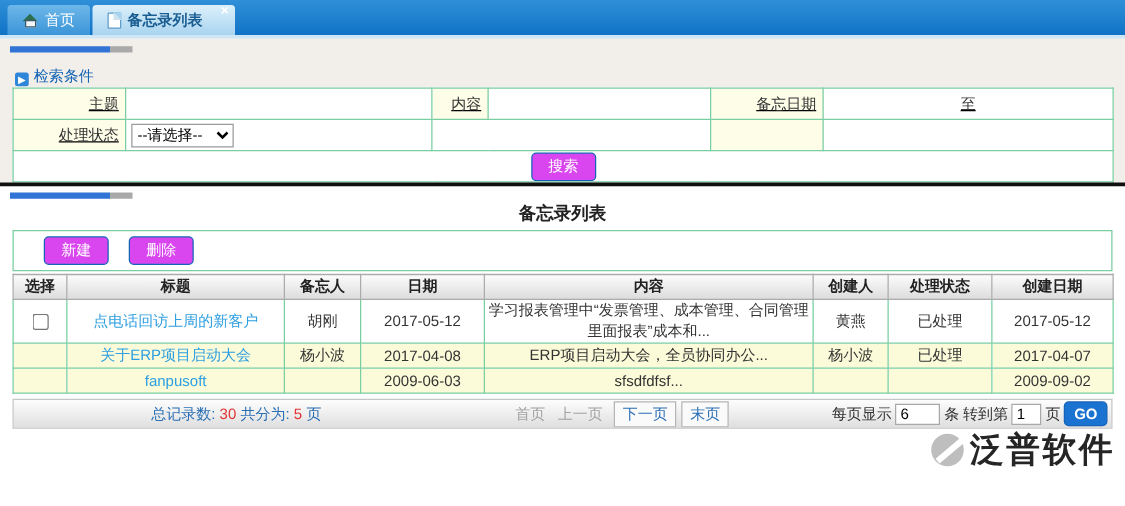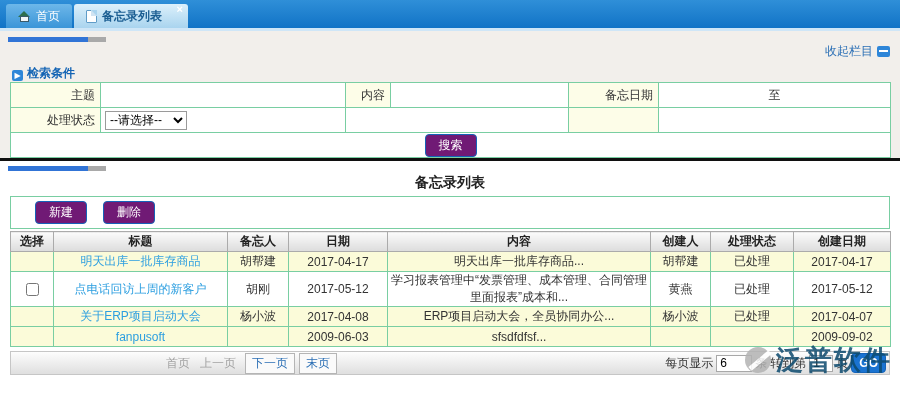--- a/index.html
+++ b/index.html
@@ -22,32 +22,32 @@
 
   
   .upper { background:#f2efeb; padding-top:6px; }
   .minibar { margin-left:8px; width:98px; height:5px; display:flex; }
   .minibar .b { width:80px; background:#3174d6; }
   .minibar .g { width:18px; background:#a9a9a9; }
   .collapse-row { text-align:right; padding:1px 10px 0 0; height:17px; color:#2b6fb5; }
   .collapse-row .lbl { cursor:pointer; vertical-align:middle; }
   .panel-ico { display:inline-block; width:13px; height:11px; background:#2e86d8; border-radius:2px; vertical-align:middle; margin-left:4px; position:relative; cursor:pointer; }
   .panel-ico:before { content:""; position:absolute; left:2px; right:2px; top:4px; height:2px; background:#fff; }
-  .search-title { margin:6px 0 2px 12px; color:#1464b4; font-weight:bold; height:15px; }
+  .search-title { margin:11px 0 2px 12px; color:#1464b4; font-weight:normal; height:15px; }
   .arrow-ico { display:inline-block; width:11px; height:11px; background:#2e86d8; border-radius:2px; color:#fff; font-size:8px; line-height:11px; text-align:center; vertical-align:-1px; margin-right:4px; }
-  table.search { width:880px; margin:0 10px; border-collapse:collapse; table-layout:fixed; background:#fff; }
+  table.search { width:880px; margin:0 10px; border-collapse:collapse; table-layout:fixed; background:#fff;text-decoration:underline; }
   table.search td { border:1px solid #79cea2; height:25px; overflow:hidden; }
   td.flabel { background:#fdfde8; text-align:right; padding-right:5px; color:#333; }
   td.finput input { width:100%; height:20px; border:none; background:transparent; outline:none; font-size:12px; }
   .date-cell { display:flex; align-items:center; }
   .date-cell input { flex:1; border:none; background:transparent; outline:none; min-width:10px; }
   .date-cell .to { color:#333; padding:0 4px; }
   select.status { margin-left:4px; width:82px; height:19px; border:1px solid #9a9a9a; font-size:12px; background:#fff; }
   .btn-row { text-align:center; height:23px; }
-  .btn-blue { display:inline-block; background:#701a75; color:#fff; border:1px solid #1563b8; border-radius:4px; padding:2px 13px; font-size:12px; cursor:pointer; }
+  .btn-blue { display:inline-block; background:#d946ef; color:#fff; border:1px solid #1563b8; border-radius:4px; padding:2px 13px; font-size:12px; cursor:pointer; }
   .blackline { height:3px; background:#101010; }
 
   
   .lower { background:#fff; }
   .lower .minibar { margin-top:5px; }
   .list-title { text-align:center; font-weight:bold; font-size:14px; color:#222; padding:3px 0 4px; }
   .toolbar { width:880px; margin:0 10px; border:1px solid #79cea2; padding:4px 0 4px 24px; display:flex; gap:16px; }
   table.grid { width:880px; margin:2px 10px 0; border-collapse:collapse; table-layout:fixed;border-radius:32px; }
   table.grid th { background:linear-gradient(#fbfbfb,#dcdcdc); border:1px solid #ababab; height:20px; font-size:12px; color:#222; font-weight:bold; }
   table.grid td { border:1px solid #79cea2; height:20px; text-align:center; color:#333; padding:0 2px; overflow:hidden; }
@@ -65,21 +65,21 @@
   .pagesize { margin-left:auto; margin-right:3px; display:flex; align-items:center; gap:3px; color:#333; white-space:nowrap; }
   .pagesize input { width:36px; height:17px; border:1px solid #a8a8a8; font-size:12px; padding-left:3px; }
   .pagesize input.goto { width:24px; }
   .go-btn { background:#1a73d1; color:#fff; font-weight:bold; border:1px solid #1563b8; border-radius:4px; padding:2px 7px; font-size:12px; cursor:pointer; }
 
   
   .watermark { position:absolute; right:8px; top:342px; pointer-events:none; opacity:.85; text-align:right; z-index:5; }
   .wm-top { display:flex; align-items:center; justify-content:flex-end; gap:5px; }
   .wm-logo { width:26px; height:26px; border-radius:50%; background:#b3b3b3; position:relative; }
   .wm-logo:before { content:""; position:absolute; left:2px; top:11px; width:26px; height:5px; background:#fff; transform:rotate(-40deg); }
-  .wm-name { font-size:27px; font-weight:bold; color:#0c4a6e; letter-spacing:2px; }
+  .wm-name { font-size:27px; font-weight:bold; color:#000000; letter-spacing:2px; }
   .wm-url { color:#e05c5c; font-weight:bold; font-size:14px; letter-spacing:1px; margin:-4px 26px 0 0; }
 </style>
 </head>
 <body>
 
 <div class="page">
 
   <div class="tabbar">
     <div class="tab tab-home">
       <span class="home-ico">
@@ -94,23 +94,20 @@
       <span class="tab-close">×</span>
     </div>
   </div>
   <div class="tabstrip-bottom"></div>
 
   <div class="upper">
     <div class="minibar">
         <span class="b"></span>
         <span class="g"></span>
       </div>
-    <div class="collapse-row">
-      <span class="lbl">收起栏目</span><span class="panel-ico"></span>
-    </div>
     <div class="search-title">
       <span class="arrow-ico">▶</span><span>检索条件</span>
     </div>
     <table class="search">
       <colgroup>
           <col style="width:90px">
           <col style="width:245px">
           <col style="width:45px">
           <col style="width:178px">
           <col style="width:90px">
@@ -181,30 +178,20 @@
           <th>标题</th>
           <th>备忘人</th>
           <th>日期</th>
           <th>内容</th>
           <th>创建人</th>
           <th>处理状态</th>
           <th>创建日期</th>
         </tr>
       </thead>
       <tbody>
-        <tr class="alt">
-          <td><input type="checkbox" style="visibility: hidden;"></td>
-          <td><a class="rowlink">明天出库一批库存商品</a></td>
-          <td>胡帮建</td>
-          <td>2017-04-17</td>
-          <td>明天出库一批库存商品...</td>
-          <td>胡帮建</td>
-          <td>已处理</td>
-          <td>2017-04-17</td>
-        </tr>
         <tr>
           <td><input type="checkbox" style=""></td>
           <td><a class="rowlink">点电话回访上周的新客户</a></td>
           <td>胡刚</td>
           <td>2017-05-12</td>
           <td>学习报表管理中“发票管理、成本管理、合同管理里面报表”成本和...</td>
           <td>黄燕</td>
           <td>已处理</td>
           <td>2017-05-12</td>
         </tr>
@@ -225,20 +212,27 @@
           <td>2009-06-03</td>
           <td>sfsdfdfsf...</td>
           <td></td>
           <td></td>
           <td>2009-09-02</td>
         </tr>
       </tbody>
     </table>
 
     <div class="footerbar">
+      <div class="records">
+        <span>总记录数:</span>
+        <span class="num">30</span>
+        <span>共分为:</span>
+        <span class="num">5</span>
+        <span>页</span>
+      </div>
       <div class="pager">
         <span class="pg-dis">首页</span>
         <span class="pg-dis">上一页</span>
         <span class="pg-btn">下一页</span>
         <span class="pg-btn">末页</span>
       </div>
       <div class="pagesize">
         <span>每页显示</span>
         <input type="text" value="6" style="">
         <span>条</span>

